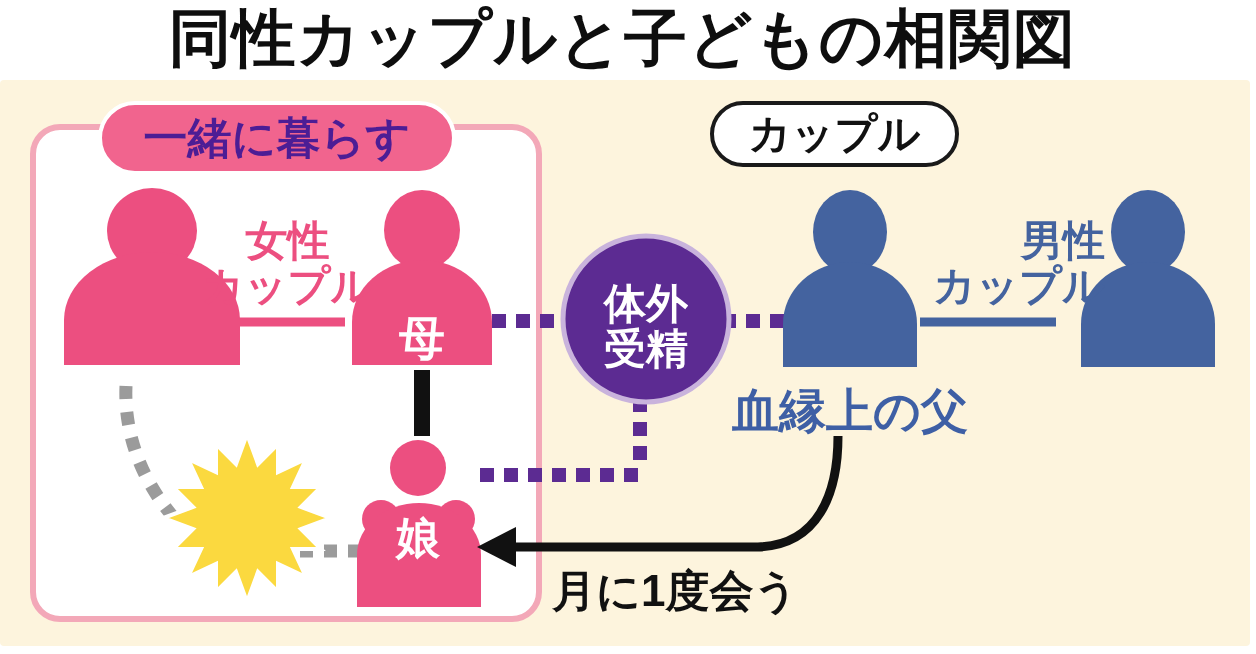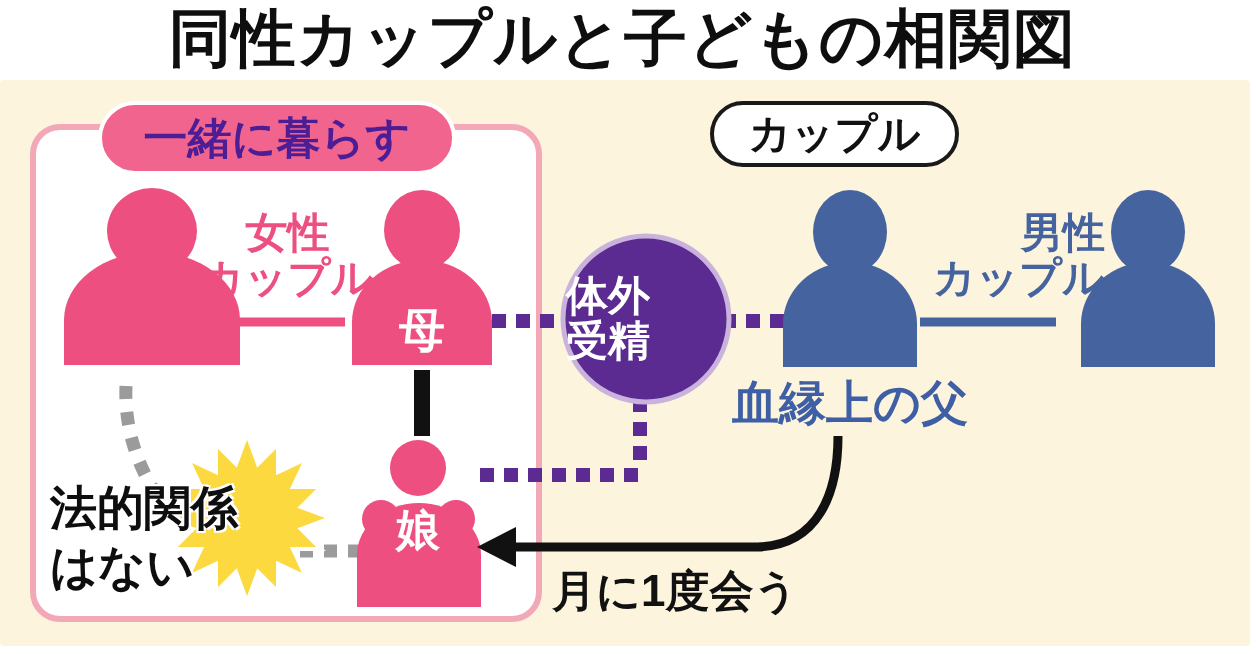--- a/index.html
+++ b/index.html
@@ -23,26 +23,26 @@
   }
   .pill-living{
     left:98px;top:101px;width:358px;height:74px;
     background:#f1648e;border:4px solid #ffffff;color:#4c1d95;font-size:44px;
   }
   .pill-kanaya{
     left:710px;top:101px;width:249px;height:66px;border-radius:36px;
     background:#ffffff;border:4px solid #1a1a1a;color:#111111;font-size:42px;
   }
   .ml{white-space:pre-line;}
-  .lbl{font-weight:bold;line-height:1.08;}
+  .lbl{font-weight:bold;line-height:1.08;margin-top:8px;}
   .female-couple{left:180px;top:210px;width:215px;text-align:center;font-size:42px;color:#ec4f80;}
   .male-couple{left:885px;top:210px;width:220px;text-align:right;font-size:42px;color:#44639f;}
   .mother-label{left:372px;top:306px;width:100px;text-align:center;font-size:46px;color:#ffffff;}
   .daughter-label{left:368px;top:506px;width:100px;text-align:center;font-size:44px;color:#ffffff;}
-  .ivf-label{left:566px;top:274px;width:160px;font-size:42px;line-height:1.06;color:#ffffff;}
+  .ivf-label{left:566px;top:274px;width:160px;text-align:center;font-size:42px;line-height:1.06;color:#ffffff;}
   .bio-father{left:732px;top:378px;width:310px;font-size:47px;color:#3e5fa5;}
   .no-legal{
     left:50px;top:478px;font-size:47px;line-height:1.26;color:#0e0e0e;
     text-shadow:0 0 3px #fff,0 0 3px #fff,2px 2px 0 #fff,-2px 2px 0 #fff,2px -2px 0 #fff,-2px -2px 0 #fff;
   }
   .meet{left:552px;top:562px;font-size:44px;font-weight:600;color:#111111;}
   svg{display:block;}
 </style>
 </head>
 <body>
@@ -114,17 +114,15 @@
 
   <div class="abs lbl ml female-couple">女性
 カップル</div>
   <div class="abs lbl ml male-couple">男性
 カップル</div>
   <div class="abs lbl mother-label">母</div>
   <div class="abs lbl daughter-label">娘</div>
   <div class="abs lbl ml ivf-label">体外
 受精</div>
   <div class="abs lbl bio-father">血縁上の父</div>
-  <div class="abs lbl ml no-legal">法的関係
-はない</div>
   <div class="abs meet">月に1度会う</div>
 
 </div>
 
 </body></html>

